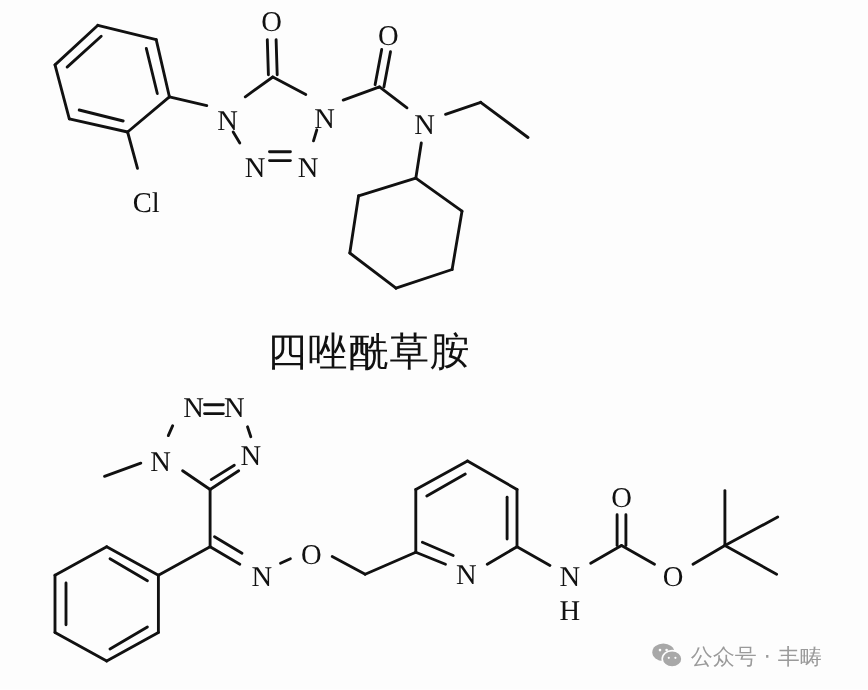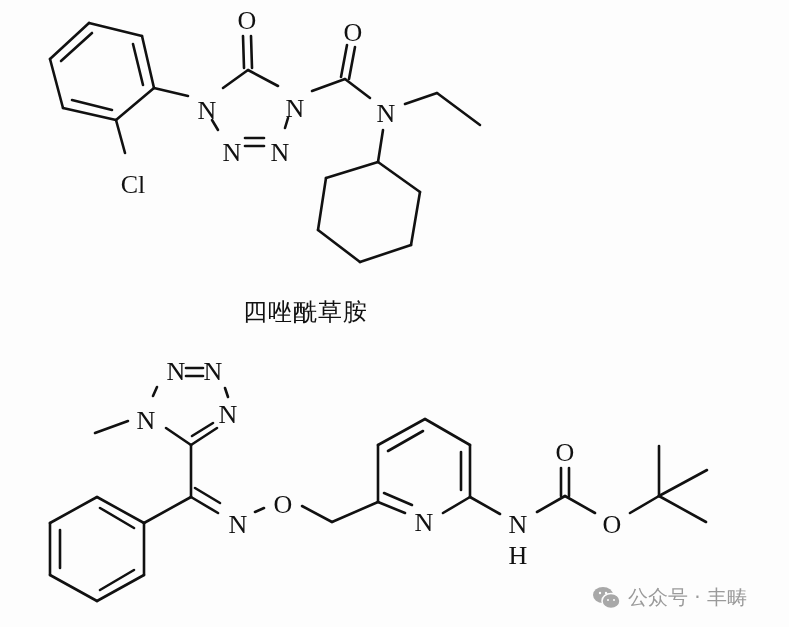--- a/index.html
+++ b/index.html
@@ -1,21 +1,21 @@
 <!DOCTYPE html>
 <html><head>
 <meta charset="utf-8">
 <style>
   html, body { margin:0; padding:0; background:#ffffff; }
   .canvas { position:relative; width:789px; height:627px; background:#fdfdfd; overflow:hidden; }
   svg { position:absolute; left:0; top:0; }
   .bond { stroke:#111; stroke-width:2.6; fill:none; stroke-linecap:round; }
   .atom { font-family:"Liberation Serif","DejaVu Serif",serif; font-size:26px; fill:#111; text-anchor:middle; dominant-baseline:central; }
-  .caption { position:absolute; font-family:"DejaVu Serif","Liberation Serif",serif; font-size:24px; color:#111; letter-spacing:1px; }
-  .watermark { position:absolute; left:592px; top:584px; display:flex; align-items:center; gap:6px; color:#9a9a9a; font-family:"DejaVu Sans","Liberation Sans",sans-serif; font-size:20px; }
+  .caption { position:absolute; font-family:"DejaVu Serif","Liberation Serif",serif; font-size:36px; color:#111; letter-spacing:1px; }
+  .watermark { position:absolute; left:592px; top:584px; display:flex; align-items:flex-start; gap:6px; color:#9a9a9a; font-family:"DejaVu Sans","Liberation Sans",sans-serif; font-size:20px; }
   .wm-icon { width:30px; height:24px; position:relative; }
 </style>
 </head>
 <body>
 
 <div class="canvas">
 <svg width="789" height="627" viewBox="0 0 789 627">
 
   <g>
 

